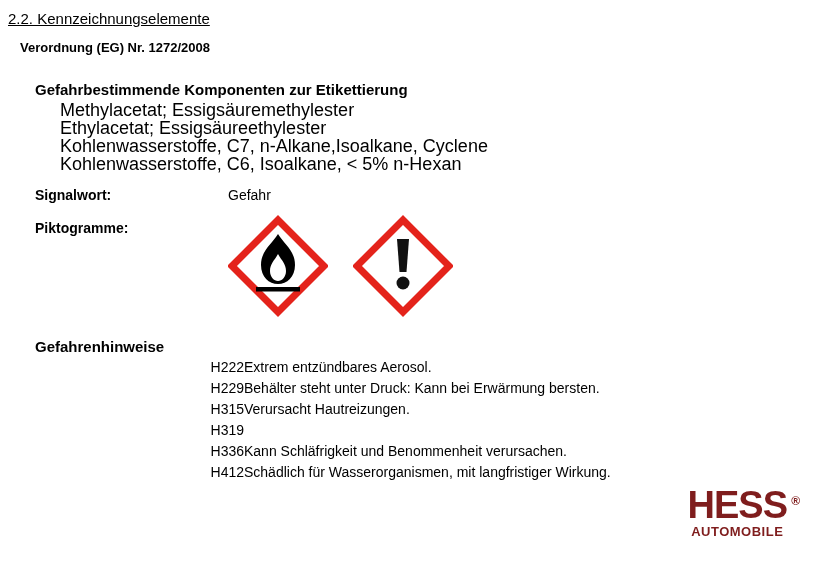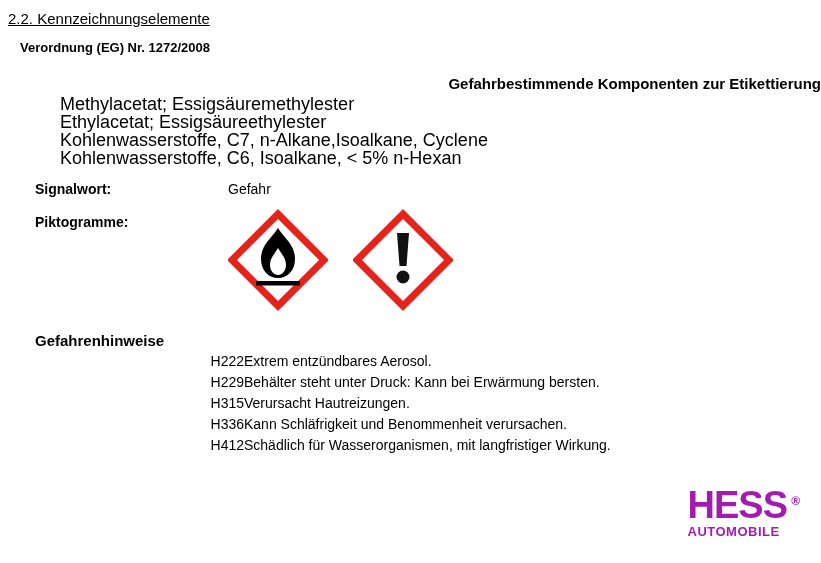--- a/index.html
+++ b/index.html
@@ -16,22 +16,21 @@
   .h-title {
     font-size: 15px; font-weight: normal; text-decoration: underline;
     margin: 0 0 0 0;
   }
   .h-regulation {
     font-size: 13px; font-weight: bold;
     margin: 13px 0 0 12px;
   }
   .h-components {
     font-size: 15px; font-weight: bold;
-    margin: 20px 0 0 27px;
-    text-align: right;
+    margin: 26px 0 0 27px;
   }
   .components { margin: 3px 0 0 52px; }
   .component-line { font-size: 18px; line-height: 18px; }
 
   .kv-row { display: flex; margin: 14px 0 0 27px; }
   .kv-label { width: 193px; font-size: 14px; font-weight: bold; flex: 0 0 193px; }
   .kv-value { font-size: 14px; }
 
   .picto-row { display: flex; margin: 17px 0 0 27px; height: 110px; }
   .picto-box { display: flex; gap: 25px; margin-top: -6px; }
@@ -40,21 +39,21 @@
   .h-hazard {
     font-size: 15px; font-weight: bold;
     margin: 8px 0 2px 27px;
   }
   .hrow { display: flex; margin-left: 68px; line-height: 21px; text-align: right; }
   .hcode { flex: 0 0 168px; font-size: 14px; }
   .htext { font-size: 14px; }
 
   .logo {
     position: absolute; right: 34px; bottom: 24px;
-    color: #a21caf;
+    text-align: center; color: #7f1d1d;
   }
   .logo-top {
     font-size: 38px; font-weight: 900; letter-spacing: -1px;
     line-height: 34px; position: relative; display: inline-block;
   }
   .logo-reg {
     font-size: 12px; font-weight: bold;
     position: absolute; top: -4px; right: -13px; letter-spacing: 0;
   }
   .logo-sub {
@@ -114,20 +113,21 @@
     </div>
     <div class="hrow">
       <span class="hcode">H229</span>
       <span class="htext">Behälter steht unter Druck: Kann bei Erwärmung bersten.</span>
     </div>
     <div class="hrow">
       <span class="hcode">H315</span>
       <span class="htext">Verursacht Hautreizungen.</span>
     </div>
     <div class="hrow">
+      <span class="hcode">H319</span>
     </div>
     <div class="hrow">
       <span class="hcode">H336</span>
       <span class="htext">Kann Schläfrigkeit und Benommenheit verursachen.</span>
     </div>
     <div class="hrow">
       <span class="hcode">H412</span>
       <span class="htext">Schädlich für Wasserorganismen, mit langfristiger Wirkung.</span>
     </div>
   </div>

